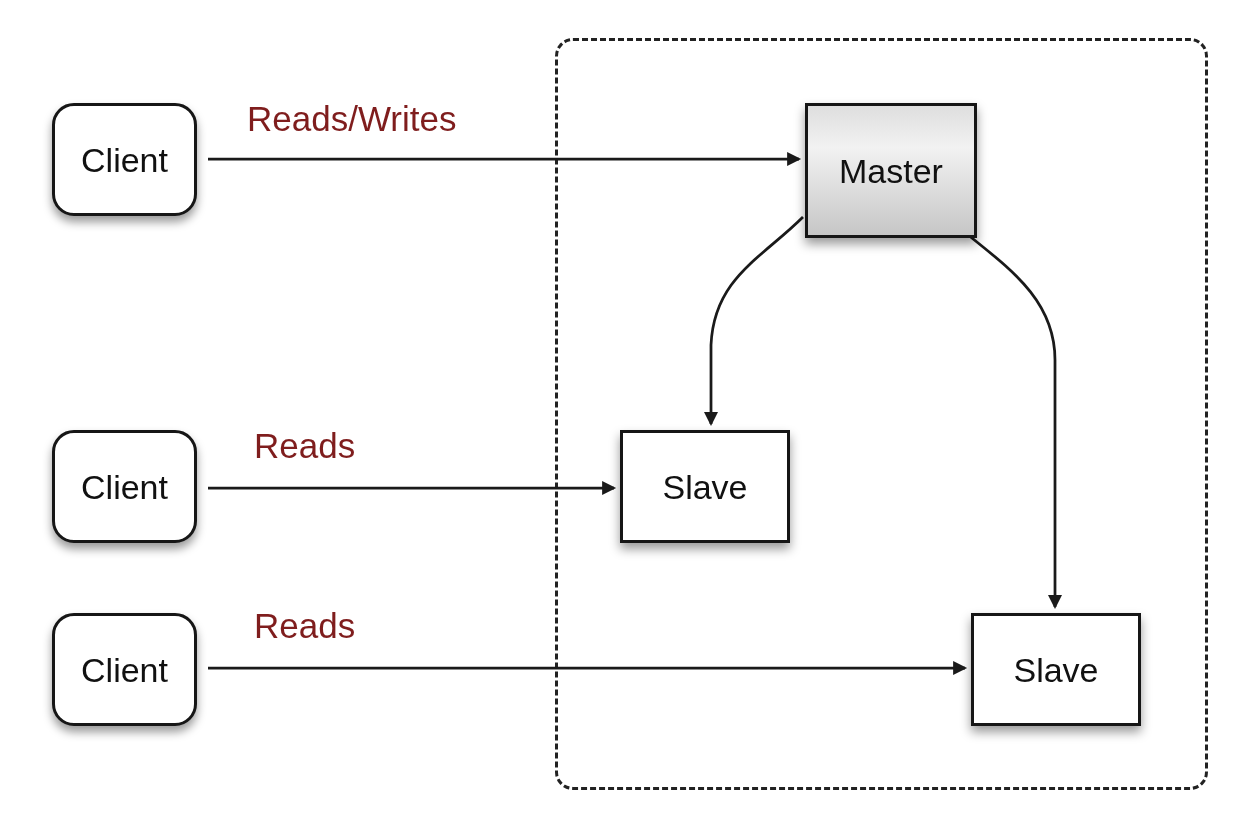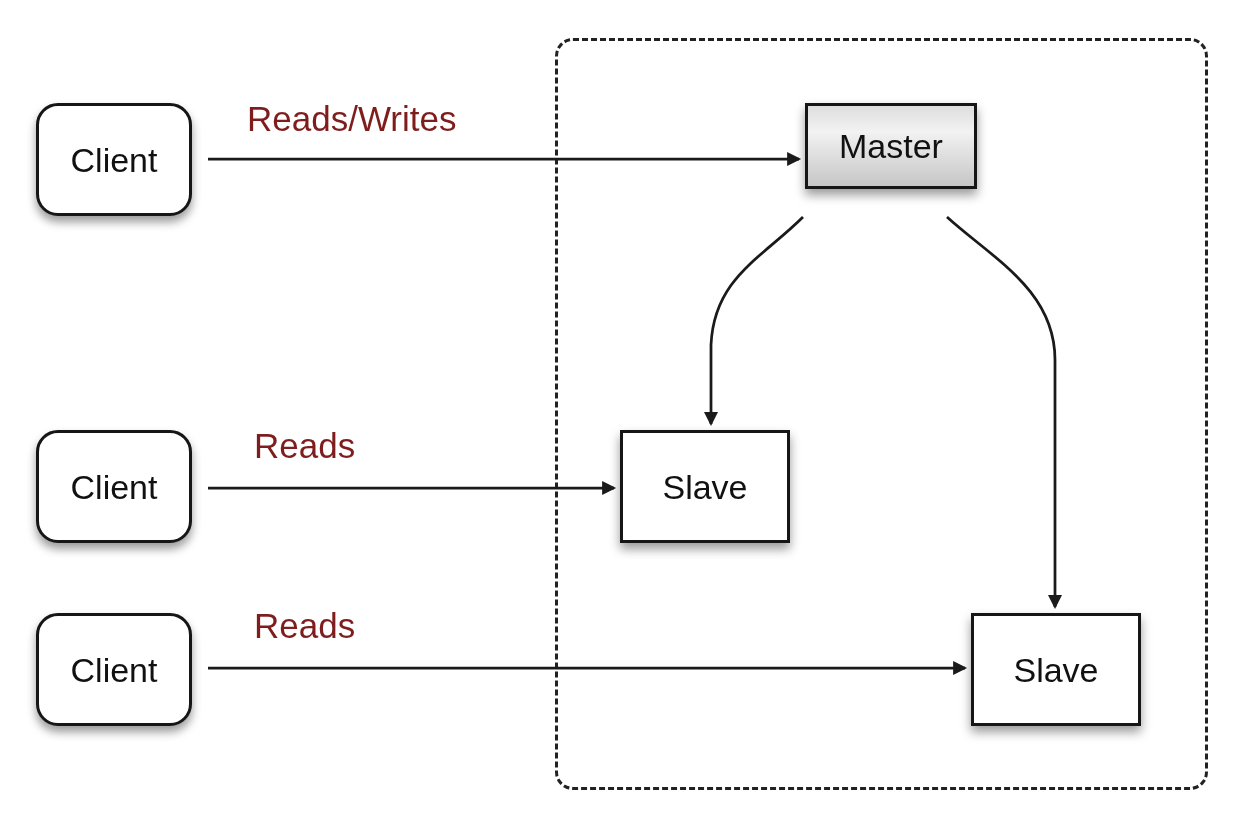--- a/index.html
+++ b/index.html
@@ -40,33 +40,33 @@
     border: 3px solid #161616;
     background: #ffffff;
     display: flex;
     align-items: center;
     justify-content: center;
     font-size: 34px;
     line-height: 1;
     box-shadow: 0 6px 10px rgba(0,0,0,0.40);
   }
   .node.client {
-    left: 36px;
-    width: 156px;
+    left: 52px;
+    width: 145px;
     height: 113px;
     border-radius: 22px;
   }
   .client-1 { top: 103px; }
   .client-2 { top: 430px; }
   .client-3 { top: 613px; }
   .node.master {
     left: 805px;
     top: 103px;
     width: 172px;
-    height: 86px;
+    height: 135px;
     background: linear-gradient(180deg, #dedede 0%, #f2f2f2 32%, #c6c6c6 100%);
   }
   .node.slave-1 {
     left: 620px;
     top: 430px;
     width: 170px;
     height: 113px;
   }
   .node.slave-2 {
     left: 971px;

